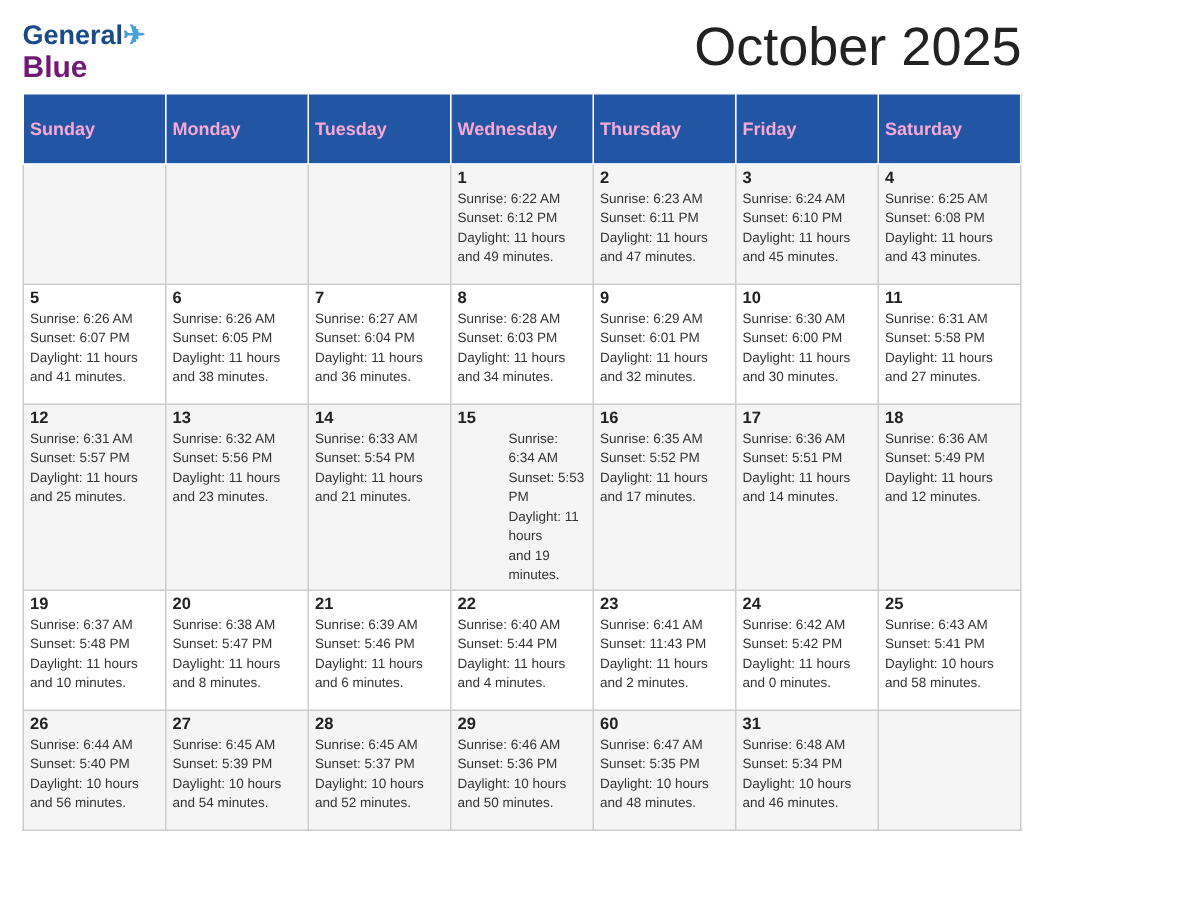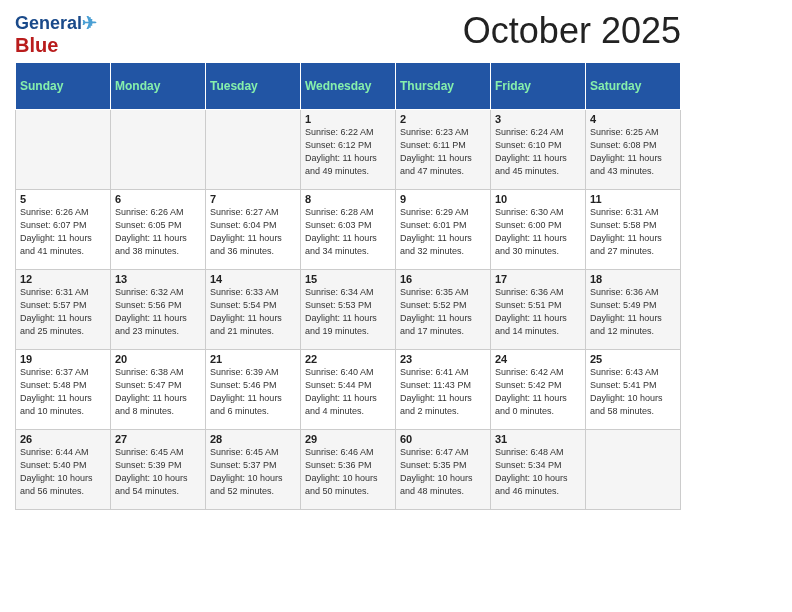--- a/index.html
+++ b/index.html
@@ -45,21 +45,21 @@
       font-size: 15px;
       color: #444;
     }
     table {
       width: 100%;
       border-collapse: collapse;
       table-layout: fixed;
     }
     thead tr th {
       background-color: #2255a4;
-      color: #86efac;
+      color: #f9a8d4;
       font-size: 12px;
       font-weight: bold;
       padding: 16px 4px;
       text-align: left;
       border: 1px solid #fff;
     }
     tbody tr td {
       vertical-align: top;
       border: 1px solid #ccc;
       padding: 3px 4px;
@@ -92,21 +92,21 @@
 </head>
 <body>
 
 <div class="container">
   <div class="header-row">
     <div class="logo">
       <div>
         <div style="display:flex;align-items:center;">
           <span class="logo-text">General<span>✈</span></span>
         </div>
-        <div class="logo-text" style="color:#b91c1c;font-size:20px;">Blue</div>
+        <div class="logo-text" style="color:#701a75;font-size:20px;">Blue</div>
       </div>
     </div>
     <div class="title-block">
       <div class="month-title">October 2025</div>
     </div>
   </div>
 
   <table>
     <thead>
       <tr>
@@ -221,21 +221,21 @@
           </td>
           <td>
             <span class="day-num">14</span>
             <div class="day-info" style="white-space: pre-line;">Sunrise: 6:33 AM
 Sunset: 5:54 PM
 Daylight: 11 hours
 and 21 minutes.</div>
           </td>
           <td>
             <span class="day-num">15</span>
-            <div class="day-info" style="white-space: pre-line;">Sunrise: 6:34 AM
+            <div class="day-info" style="white-space: pre-line; margin-left: 34px;">Sunrise: 6:34 AM
 Sunset: 5:53 PM
 Daylight: 11 hours
 and 19 minutes.</div>
           </td>
           <td>
             <span class="day-num">16</span>
             <div class="day-info" style="white-space: pre-line;">Sunrise: 6:35 AM
 Sunset: 5:52 PM
 Daylight: 11 hours
 and 17 minutes.</div>

